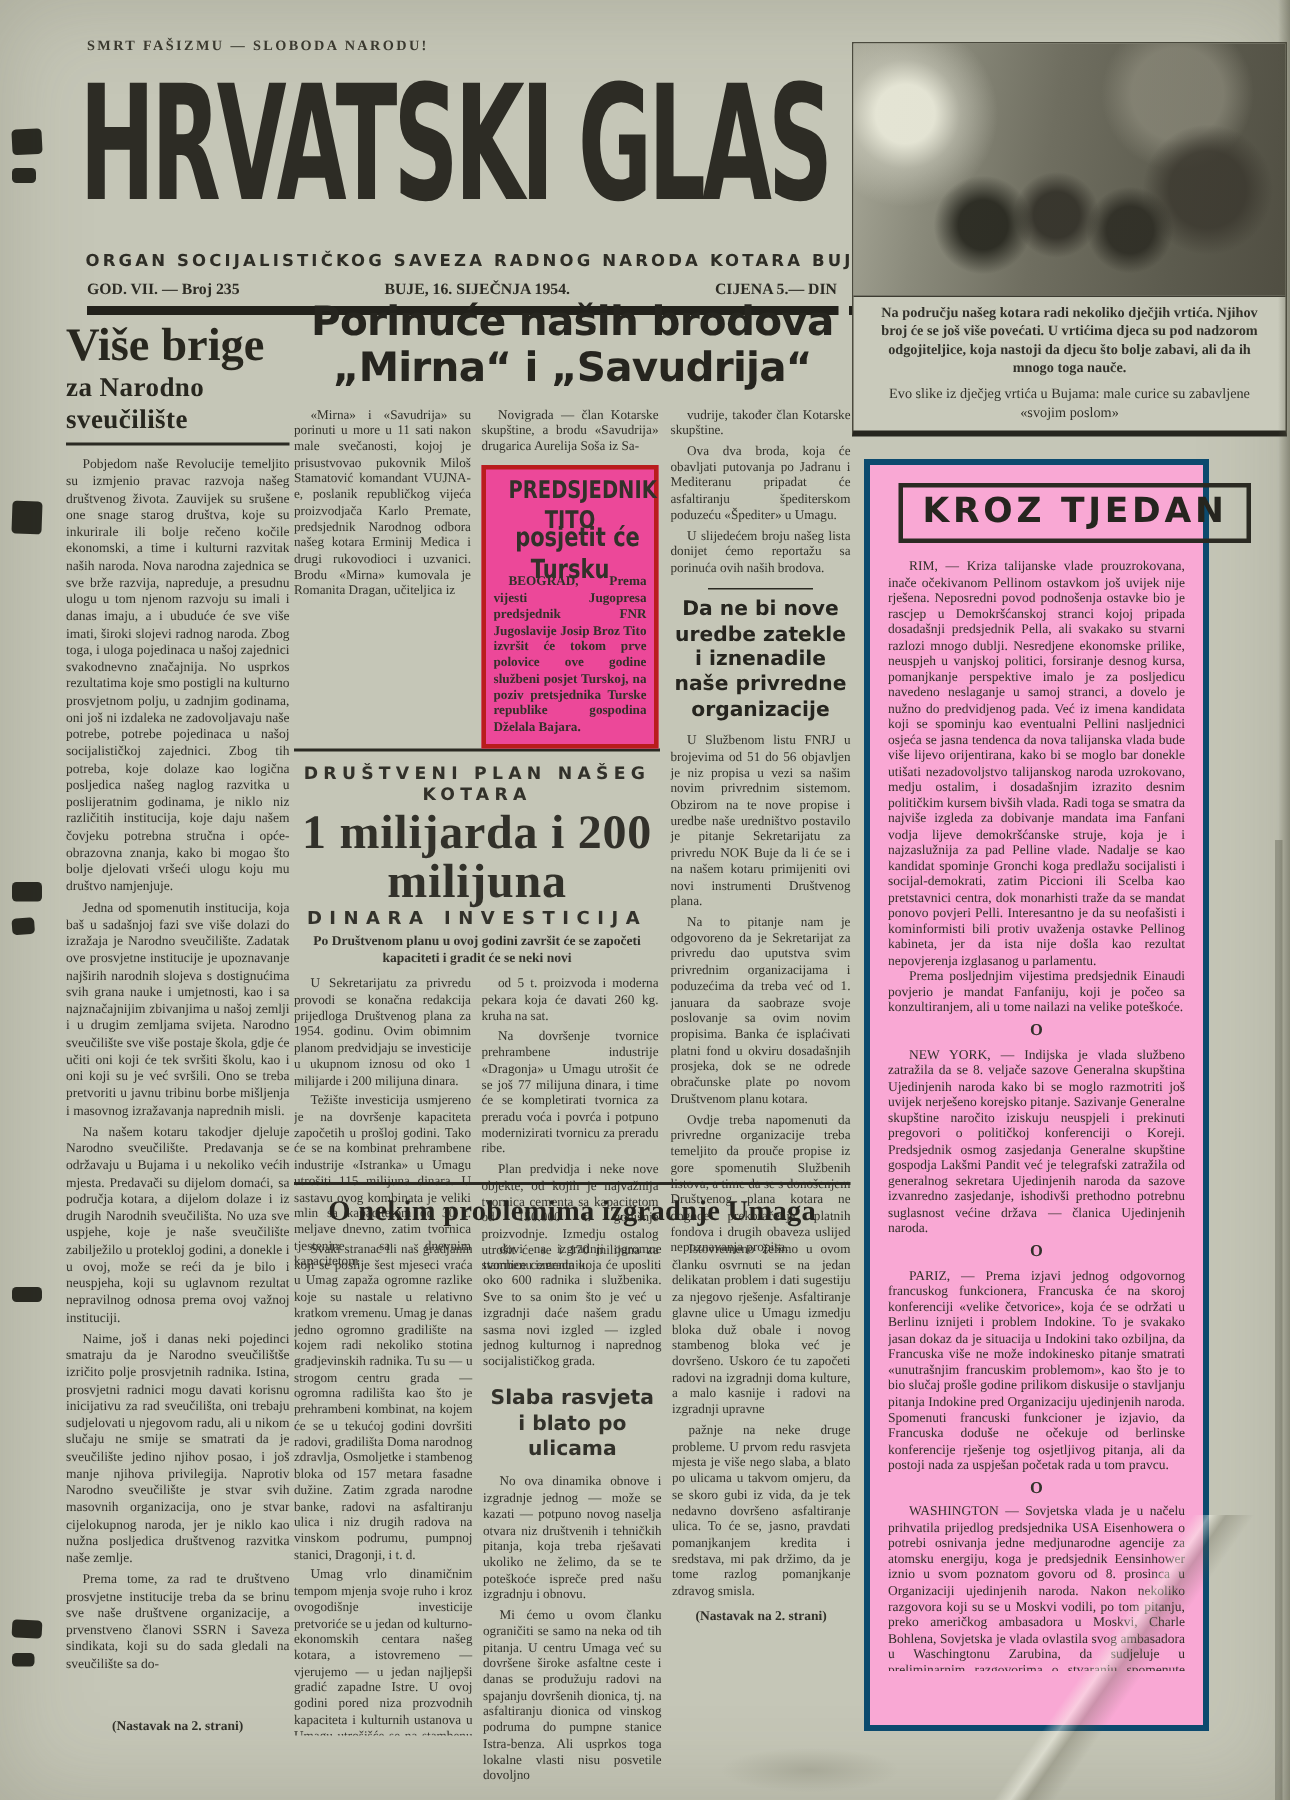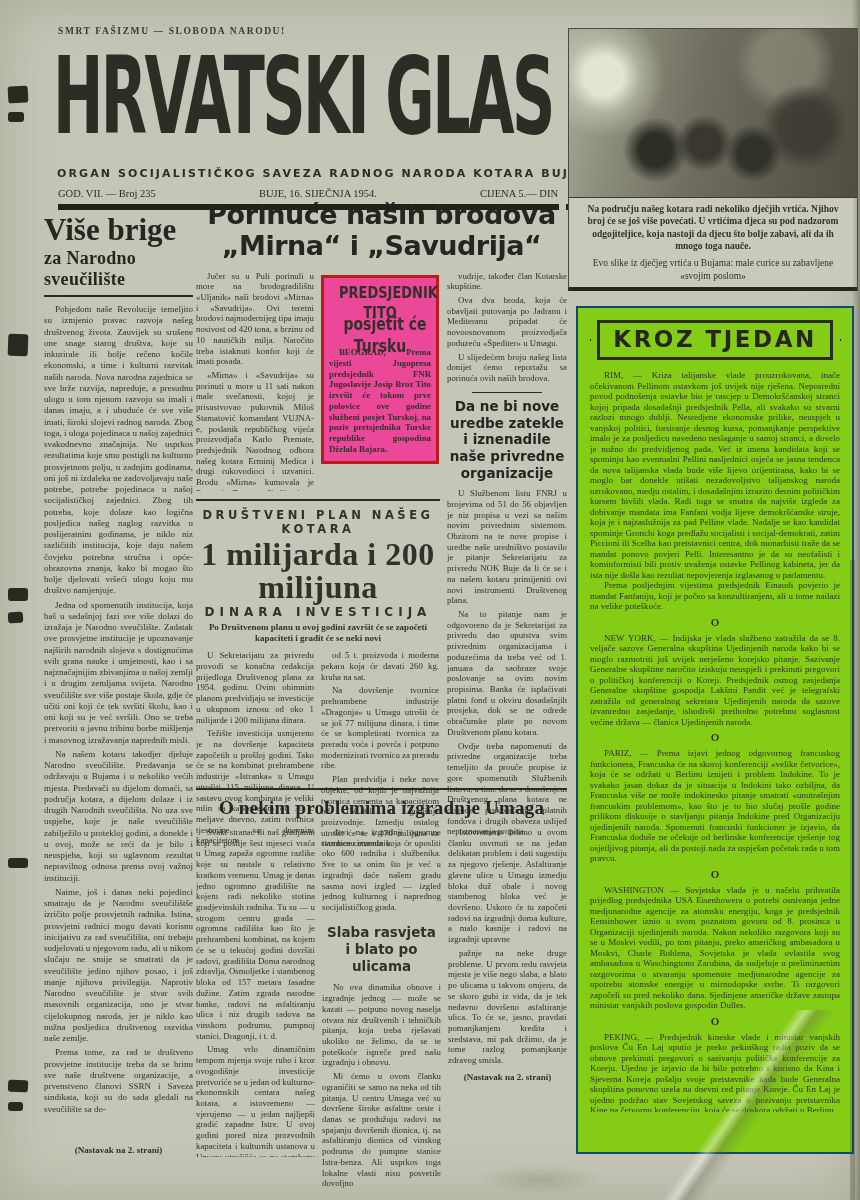--- a/index.html
+++ b/index.html
@@ -19,21 +19,21 @@
 
   
   .slogan{position:absolute;left:58px;top:26px;font-size:9.5px;font-weight:bold;
           letter-spacing:1.6px;color:#3a392f;}
   .mast-title{position:absolute;left:53px;top:34px;font-family:"DejaVu Sans",sans-serif;
           font-weight:bold;font-size:70px;letter-spacing:-3px;color:#2d2c25;
           transform:scale(.86,1.52);transform-origin:left top;white-space:nowrap;}
   .mast-sub{position:absolute;left:57px;top:167px;width:503px;font-family:"DejaVu Sans",sans-serif;
           font-weight:bold;font-size:11px;letter-spacing:2.1px;color:#2e2d26;white-space:nowrap;}
   .dateline{position:absolute;left:58px;top:188px;width:500px;display:flex;
-          justify-content:space-between;font-size:10.5px;font-weight:normal;color:#2c2b24;}
+          justify-content:space-between;font-size:10.5px;font-weight:bold;color:#2c2b24;}
   .rule-thick{position:absolute;left:58px;top:204px;width:501px;height:6px;background:#22211b;}
   .rule-thick2{position:absolute;left:566px;top:204px;width:292px;height:6px;background:#22211b;}
 
   
   .photo-box{position:absolute;left:568px;top:28px;width:290px;border:1px solid #4a493d;
           border-bottom:4px solid #26251e;background:#c9cabb;box-sizing:border-box;}
   .photo{height:168px;border-bottom:1px solid #3c3b31;
      background:
       radial-gradient(circle at 12% 28%, rgba(232,232,216,.95) 0 7%, rgba(205,205,190,.55) 13%, transparent 22%),
       radial-gradient(circle at 30% 72%, rgba(38,38,30,.9) 0 7%, transparent 14%),
@@ -86,22 +86,22 @@
   
   .umag{position:absolute;left:196px;top:788px;width:371px;}
   .h-umag{font-size:19px;font-weight:bold;text-align:center;margin:2px 0 8px;
       letter-spacing:.2px;color:#26251f;}
   .cols3{display:flex;gap:7px;}
   .uc{width:119px;height:330px;}
   .h-sub{font-family:"DejaVu Sans",sans-serif;font-weight:bold;font-size:13.5px;
       line-height:1.25;text-align:center;margin:8px 2px;}
 
   
-  .kroz{position:absolute;left:576px;top:306px;width:278px;height:848px;
-      border:2px solid #0c4a6e;box-sizing:border-box;padding:12px 12px 8px;background:#84cc16;}
+  .kroz{position:absolute;left:576px;top:306px;width:230px;height:848px;
+      border:4px solid #0c4a6e;box-sizing:border-box;padding:12px 12px 8px;background:#f9a8d4;}
   .kt-head{display:flex;align-items:center;gap:7px;margin-bottom:10px;}
   .kt-dash{flex:1;height:2px;background:#2b2a23;}
   .kt-title{border:3px solid #2b2a23;padding:3px 13px 5px;font-family:"DejaVu Sans",sans-serif;
       font-weight:bold;font-size:23px;letter-spacing:2.5px;color:#26251f;white-space:nowrap;}
   .kt-body{height:742px;overflow:hidden;font-size:9px;line-height:1.17;text-align:justify;}
   .kt-item p{text-indent:14px;margin:0;}
   .kt-sep{text-align:center;font-weight:bold;font-size:11px;margin:4px 0;}
 
   
   .edge-right{position:absolute;right:0;top:0;width:8px;height:100%;
@@ -156,24 +156,26 @@
     <div class="cont">(Nastavak na 2. strani)</div>
   </div>
 
   <div class="center">
     <h1 class="h1"><span>Porinuće naših brodova</span><br>
       <span>„Mirna“ i „Savudrija“</span></h1>
     <div class="row">
       <div class="main-left">
         <div class="cols2">
           <div class="ncol bc">
-              <p>Jučer su u Puli porinuli u more na brodogradilištu «Uljanik» naši brodovi «Mirna» i «Savudrija». Ovi teretni brodovi najmodernijeg tipa imaju nosivost od 420 tona, a brzinu od 10 nautičkih milja. Naročito treba istaknuti konfor koji će imati posada.</p>
               <p>«Mirna» i «Savudrija» su porinuti u more u 11 sati nakon male svečanosti, kojoj je prisustvovao pukovnik Miloš Stamatović komandant VUJNA-e, poslanik republičkog vijeća proizvodjača Karlo Premate, predsjednik Narodnog odbora našeg kotara Erminij Medica i drugi rukovodioci i uzvanici. Brodu «Mirna» kumovala je Romanita Dragan, učiteljica iz</p>
             </div>
           <div class="bc">
+            <div class="ncol">
+                <p>Novigrada — član Kotarske skupštine, a brodu «Savudrija» drugarica Aurelija Soša iz Sa-</p>
+              </div>
             <div class="tito">
               <p class="tb1">PREDSJEDNIK TITO</p>
               <p class="tb2">posjetit će Tursku</p>
               <p class="ncol">BEOGRAD, Prema vijesti Jugopresa predsjednik FNR Jugoslavije Josip Broz Tito izvršit će tokom prve polovice ove godine službeni posjet Turskoj, na poziv pretsjednika Turske republike gospodina Dželala Bajara.</p>
             </div>
           </div>
         </div>
         <div class="plan">
           <div class="rule-mid"></div>
           <div class="kicker">DRUŠTVENI PLAN NAŠEG KOTARA</div>
@@ -189,21 +191,21 @@
                 <p>od 5 t. proizvoda i moderna pekara koja će davati 260 kg. kruha na sat.</p>
                 <p>Na dovršenje tvornice prehrambene industrije «Dragonja» u Umagu utrošit će se još 77 milijuna dinara, i time će se kompletirati tvornica za preradu voća i povrća i potpuno modernizirati tvornicu za preradu ribe.</p>
                 <p>Plan predvidja i neke nove objekte, od kojih je najvažnija tvornica cementa sa kapacitetom od 150.000 t. godišnje proizvodnje. Izmedju ostalog utrošit će se i 170 milijuna za stambenu izgradnju.</p>
               </div>
           </div>
         </div>
       </div>
       <div class="colC">
         <div class="ncol">
             <p>vudrije, također član Kotarske skupštine.</p>
-            <p>Ova dva broda, koja će obavljati putovanja po Jadranu i Mediteranu pripadat će novoosnovanom proizvodjača poduzeću «Špediter» u Umagu.</p>
+            <p>Ova dva broda, koja će obavljati putovanja po Jadranu i Mediteranu pripadat će asfaltiranju špediterskom poduzeću «Špediter» u Umagu.</p>
             <p>U slijedećem broju našeg lista donijet ćemo reportažu sa porinuća ovih naših brodova.</p>
           </div>
         <div class="rule-sm"></div>
         <h3 class="h-uredbe">Da ne bi nove uredbe zatekle i iznenadile naše privredne organizacije</h3>
         <div class="ncol">
             <p>U Službenom listu FNRJ u brojevima od 51 do 56 objavljen je niz propisa u vezi sa našim novim privrednim sistemom. Obzirom na te nove propise i uredbe naše uredništvo postavilo je pitanje Sekretarijatu za privredu NOK Buje da li će se i na našem kotaru primijeniti ovi novi instrumenti Društvenog plana.</p>
             <p>Na to pitanje nam je odgovoreno da je Sekretarijat za privredu dao uputstva svim privrednim organizacijama i poduzećima da treba već od 1. januara da saobraze svoje poslovanje sa ovim novim propisima. Banka će isplaćivati platni fond u okviru dosadašnjih prosjeka, dok se ne odrede obračunske plate po novom Društvenom planu kotara.</p>
             <p>Ovdje treba napomenuti da privredne organizacije treba temeljito da prouče propise iz gore spomenutih Službenih listova, a time da se s donošenjem Društvenog plana kotara ne dogode prekoračenja platnih fondova i drugih obaveza uslijed nepoznavanja propisa.</p>
           </div>
       </div>

